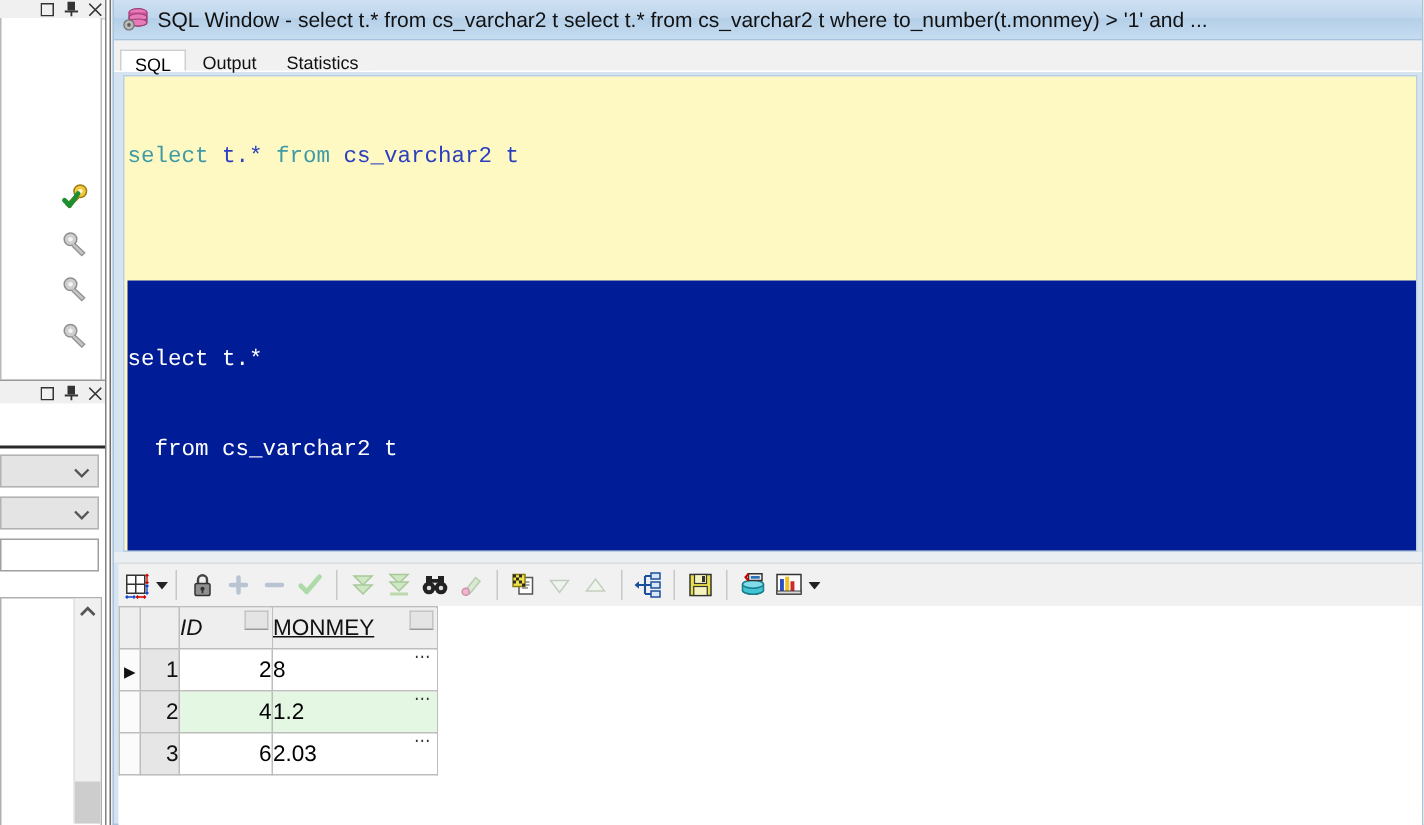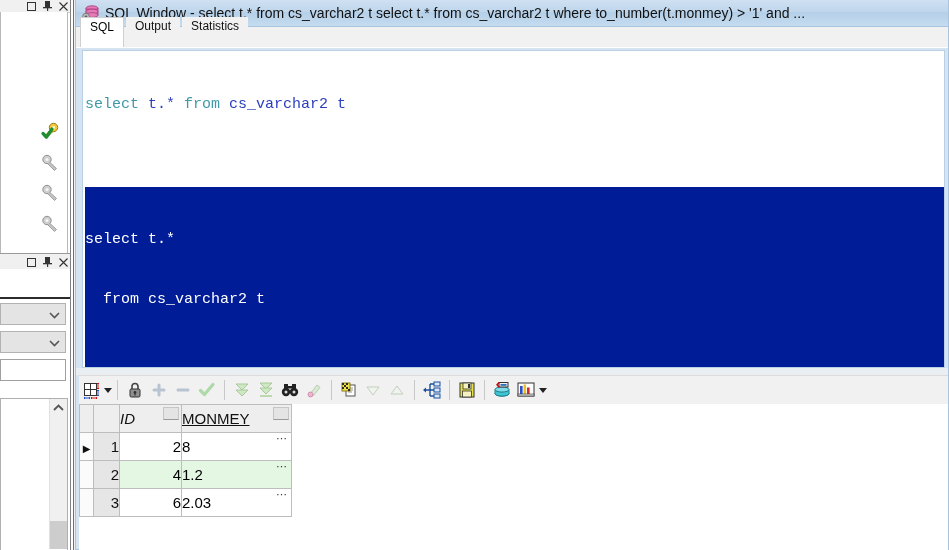--- a/index.html
+++ b/index.html
@@ -58,28 +58,28 @@
             background:linear-gradient(to bottom,#cfe0f2 0%,#bfd6ec 45%,#b4cfe8 46%,#c5dcf0 100%);
             border-bottom:1px solid #a9c4de;
             display:flex;align-items:center;padding-left:6px;overflow:hidden;}
   .titleicon{width:18px;height:18px;flex:0 0 18px;margin-right:5px;}
   .titletext{font-size:14px;color:#111;white-space:nowrap;overflow:hidden;
              font-family:"Liberation Sans",sans-serif;}
 
   
   .tabstrip{position:relative;height:20px;background:#f1f1f1;display:flex;align-items:flex-end;
             padding-left:4px;border-bottom:1px solid #ffffff;}
-  .tab{height:30px;line-height:19px;padding:0 9px;font-size:12px;color:#111;
+  .tab{height:14px;line-height:19px;padding:0 9px;font-size:12px;color:#111;
        background:#eaeaea;border:1px solid #d2d2d2;border-bottom:none;margin-right:2px;
        box-sizing:border-box;}
   .tab.active{background:#ffffff;border-color:#cfcfcf;color:#000;}
   .tab.plain{background:#f1f1f1;border:none;text-align:right;}
 
   
-  .editorwrap{position:relative;margin:2px 3px 0 6px;height:318px;background:#ffffff;
+  .editorwrap{position:relative;margin:2px 3px 0 6px;height:318px;background:#fef9c3;
               border:1px solid #b9cfe4;box-sizing:border-box;overflow:hidden;}
   .code{font-family:"Liberation Mono",monospace;font-size:15px;line-height:20px;
         white-space:pre;padding:4px 0 0 2px;}
   .kw{color:#3f9aa6;}
   .ident{color:#2b3fbf;}
   .plain{color:#111;}
   .selblock{background:#001c96;color:#ffffff;margin-top:12px;padding:3px 0 4px 0;width:100%;}
   .selblock .kw,.selblock .ident,.selblock .plain{color:#ffffff;}
 
   

